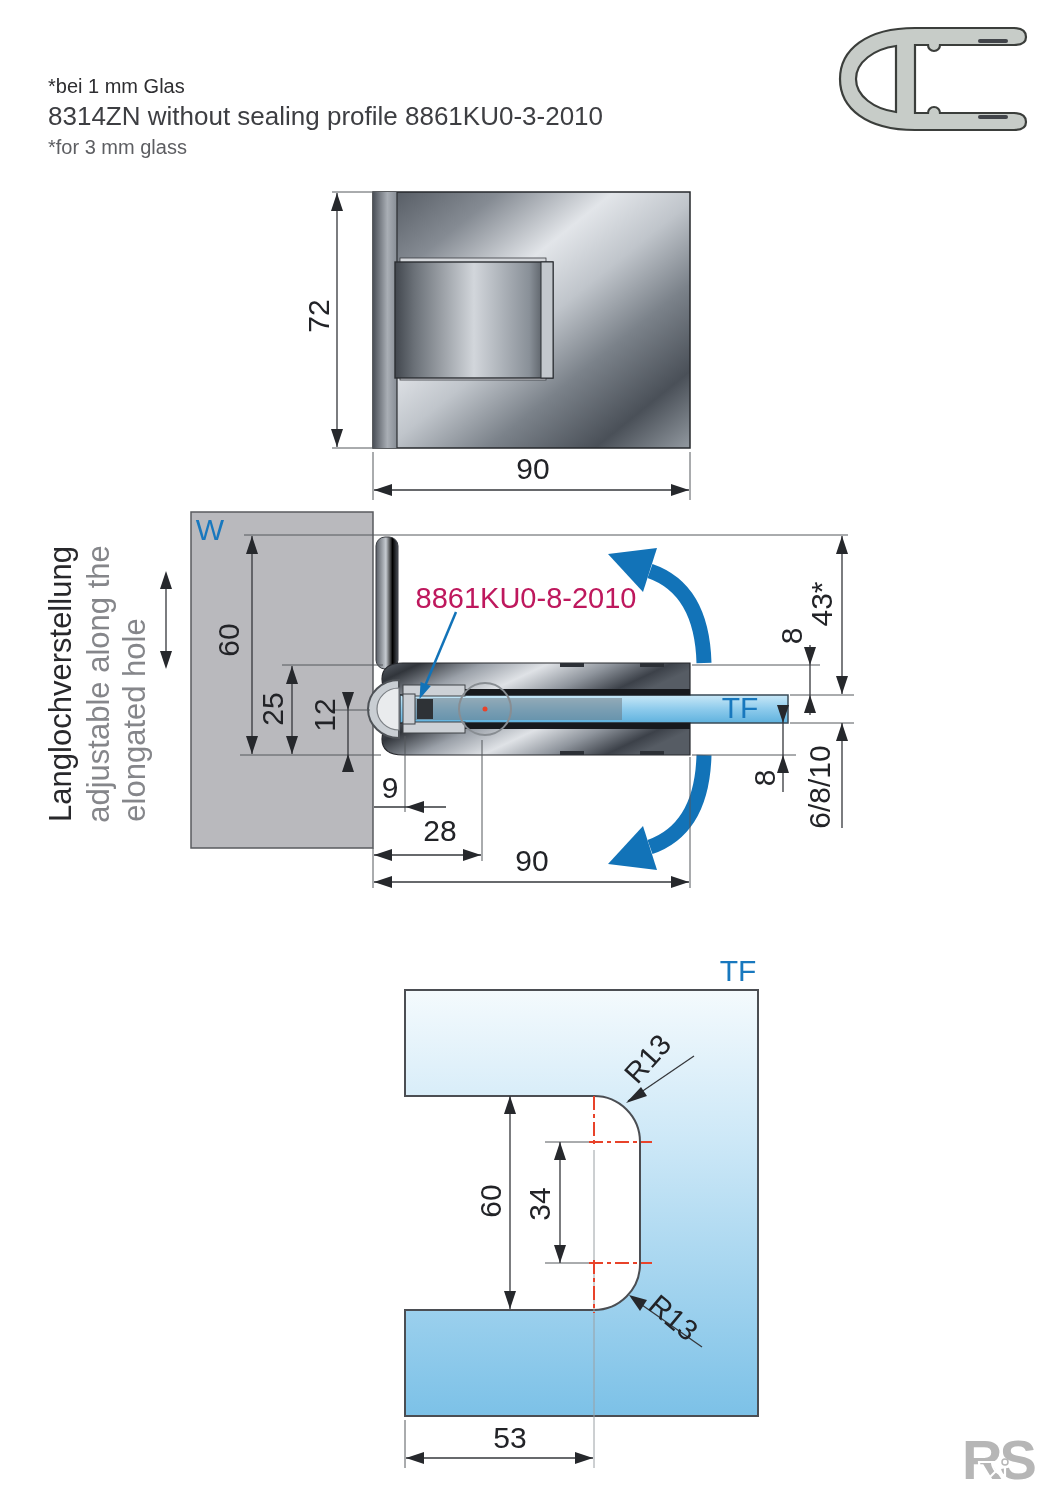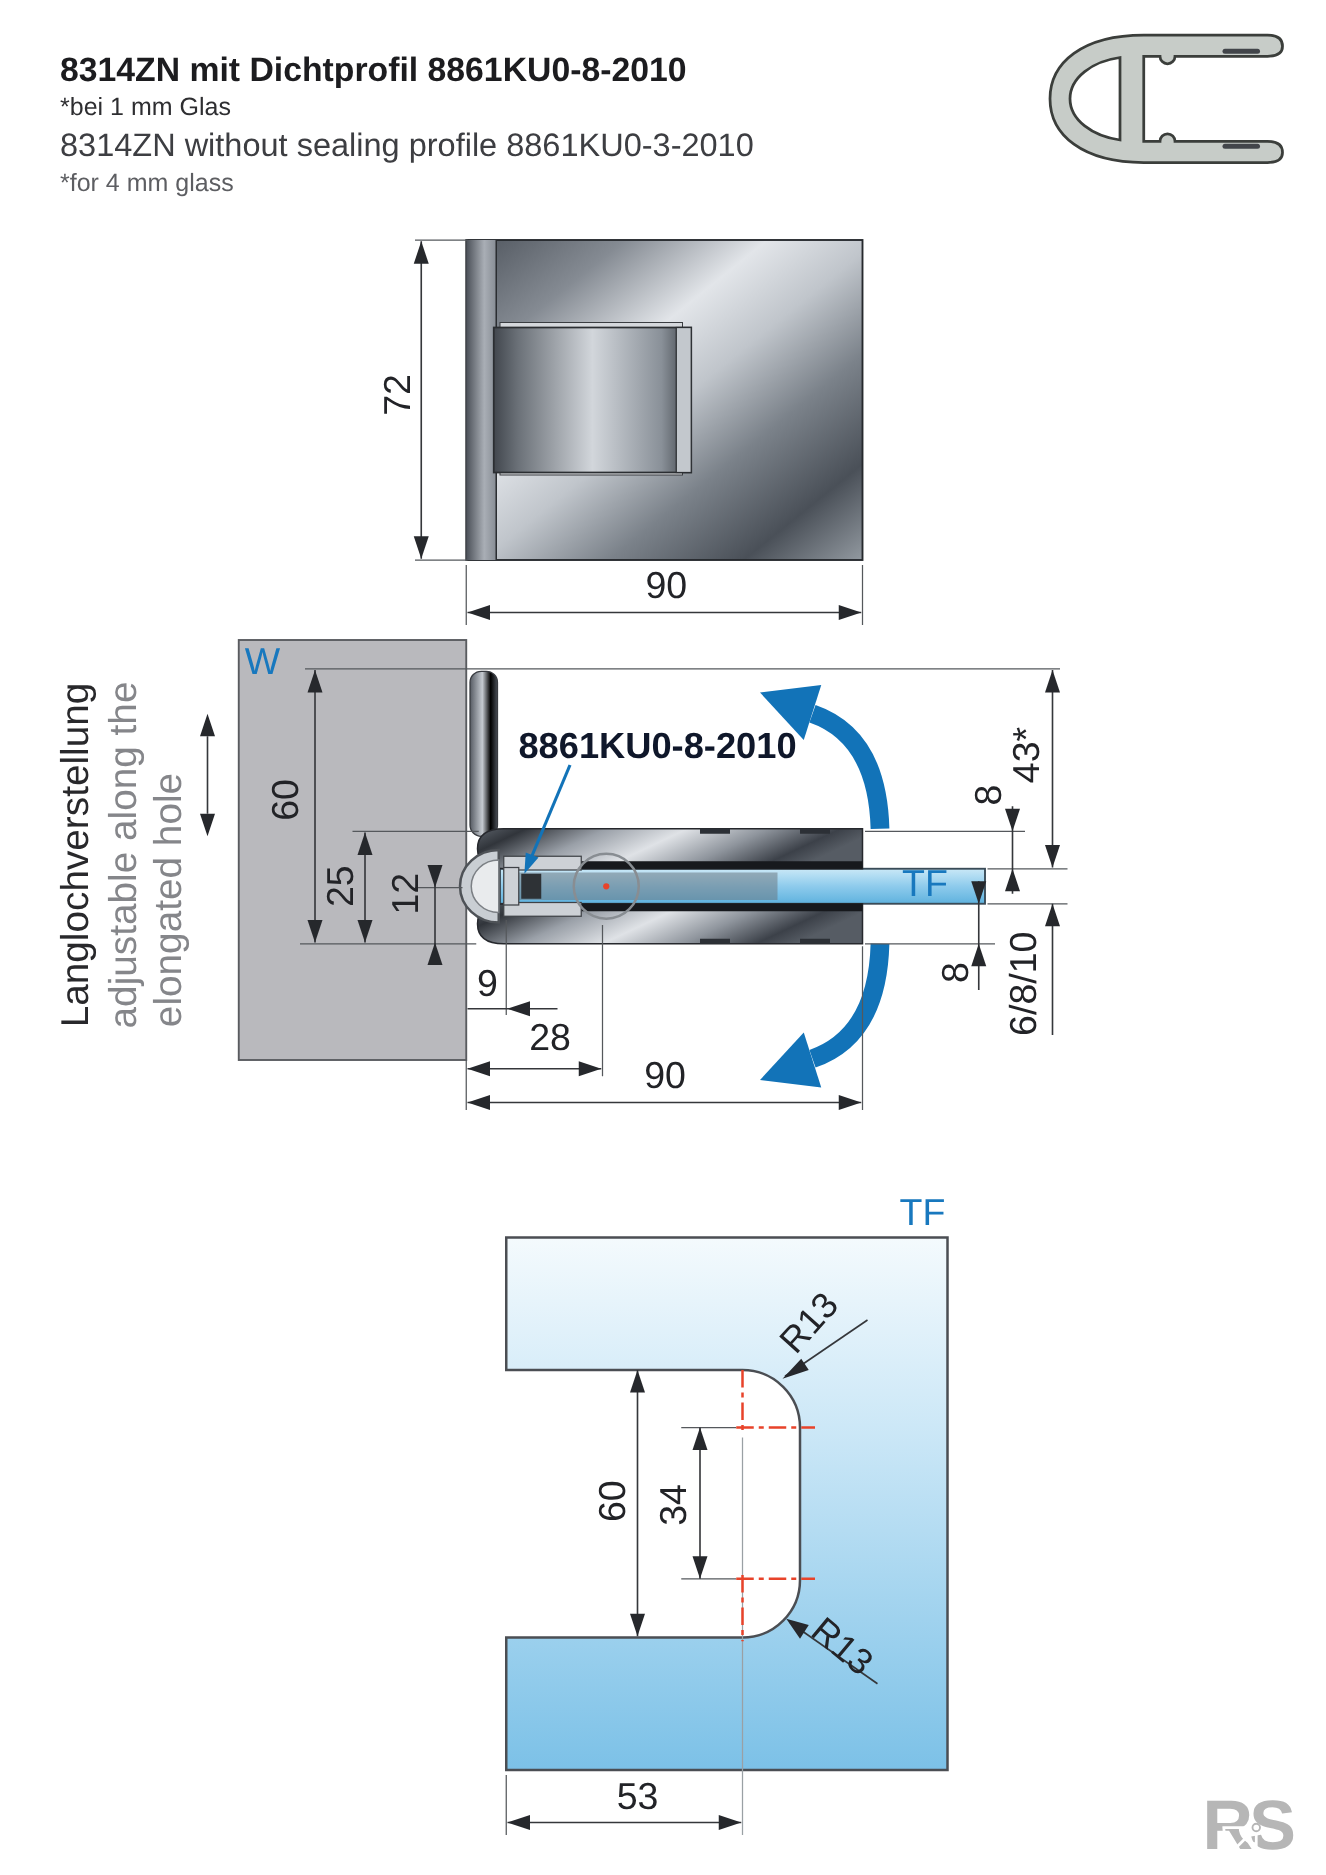--- a/index.html
+++ b/index.html
@@ -12,21 +12,21 @@
   .lbl.r13a{transform:translate(-50%,-50%) rotate(-48deg);font-size:29px;}
   .lbl.r13b{transform:translate(-50%,-50%) rotate(40deg);font-size:29px;}
   .accent{color:var(--accent);}
   .title-de{position:absolute;left:48px;top:41px;font-size:27px;font-weight:bold;color:#1c1c1f;}
   .sub-de{position:absolute;left:48px;top:75px;font-size:20px;color:#2e2e31;}
   .title-en{position:absolute;left:48px;top:101px;font-size:26px;color:#3d3e42;}
   .sub-en{position:absolute;left:48px;top:136px;font-size:20px;color:#5d5e62;}
   .note{font-size:31px;}
   .note.de{color:#28282b;}
   .note.en{color:#85868a;}
-  .callout{font-size:29px;color:#0f172a;font-weight:bold;}
+  .callout{font-size:29px;color:#be185d;}
   .dimline{stroke:#35373b;stroke-width:1.3;fill:none;}
   .extline{stroke:#55585c;stroke-width:1;fill:none;}
   .grayline{stroke:#9aa0a4;stroke-width:1;fill:none;}
   .ah{fill:#26282c;}
   .blue-stroke{stroke:var(--arrow_blue);fill:none;}
   .blue-fill{fill:var(--arrow_blue);}
   .red-mark{stroke:var(--marker_red);stroke-width:2;fill:none;stroke-dasharray:14 4 4 4;}
   .logo-text{position:absolute;left:962px;top:1432px;font-size:56px;font-weight:bold;
              color:#b6b6b6;letter-spacing:-3px;line-height:1;text-align:center;}
 </style>
@@ -227,24 +227,23 @@
     </g>
   </svg>
 
   <svg width="212" height="126" viewBox="0 0 212 126" style="left:830px;top:16px;">
     <path fill-rule="evenodd" fill="#c7ccc8" stroke="#3b3e3b" stroke-width="2.2" d="M85,12 H184 Q196,12 196,21 Q196,29 184,29 H110 a6,6 0 0 1 -12,0 H85 V97 H98 a6,6 0 0 1 12,0 H184 Q196,97 196,106 Q196,114 184,114 H85 C36,114 10,92 10,63 C10,34 36,12 85,12 Z
              M66,30 C44,33 26,46 26,63 C26,80 44,93 66,96 Z"></path>
     <rect x="148" y="23" width="30" height="4" rx="2" fill="#42454a"></rect>
     <rect x="148" y="99" width="30" height="4" rx="2" fill="#42454a"></rect>
   </svg>
 
-  <div class="title-de">8314ZN mit Dichtprofil 8861KU0-8-2010</div>
   <div class="sub-de">*bei 1 mm Glas</div>
   <div class="title-en">8314ZN without sealing profile 8861KU0-3-2010</div>
-  <div class="sub-en">*for 4 mm glass</div>
+  <div class="sub-en">*for 3 mm glass</div>
 
   <div class="lbl v" style="left:319px;top:316px;">72</div>
   <div class="lbl" style="left:533px;top:469px;">90</div>
 
   <div class="lbl v note de" style="left:60px;top:684px;">Langlochverstellung</div>
   <div class="lbl v note en" style="left:98px;top:684px;">adjustable along the</div>
   <div class="lbl v note en" style="left:134px;top:720px;">elongated hole</div>
   <div class="lbl accent" style="left:210px;top:530px;">W</div>
   <div class="lbl callout" style="left:526px;top:598px;">8861KU0-8-2010</div>
   <div class="lbl accent" style="left:740px;top:708px;">TF</div>

